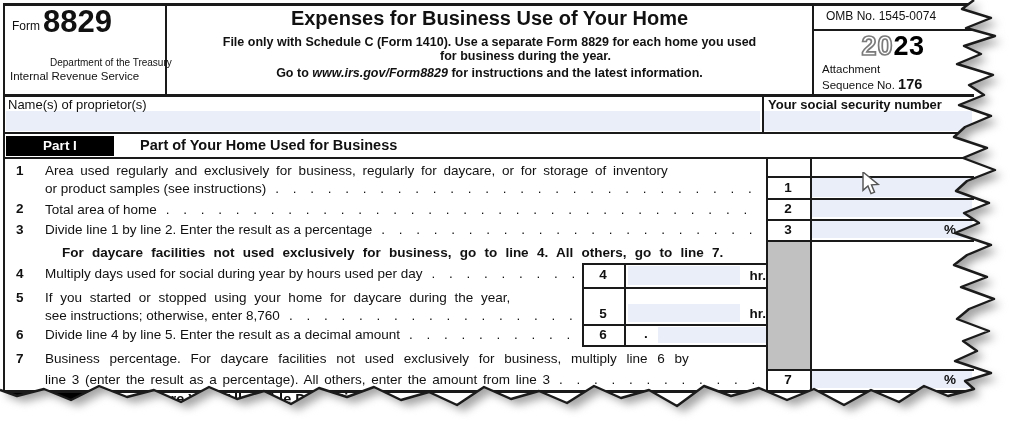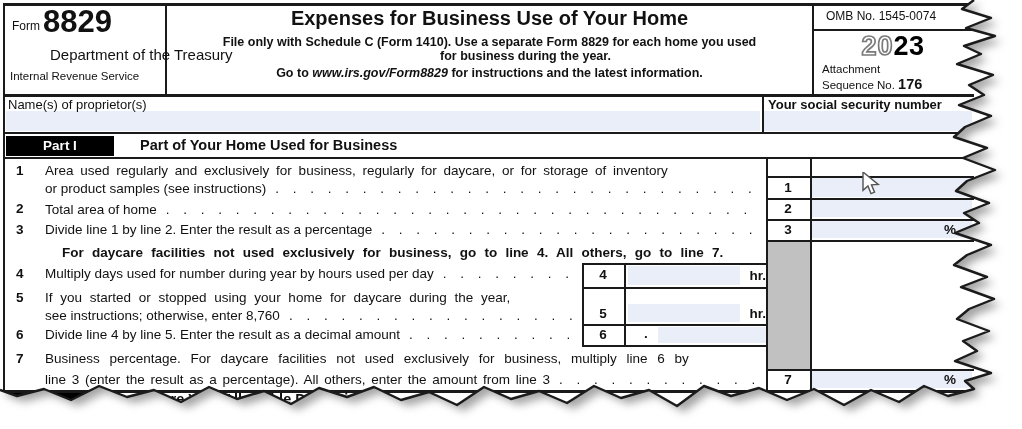--- a/index.html
+++ b/index.html
@@ -38,21 +38,21 @@
 
   <div class="ln" style="left:3px;top:3px;width:971px;height:3px;"></div>
   <div class="ln" style="left:3px;top:3px;width:2px;height:388px;"></div>
   <div class="ln" style="left:165px;top:3px;width:2px;height:93px;"></div>
   <div class="ln" style="left:812px;top:3px;width:2px;height:93px;"></div>
   <div class="ln" style="left:812px;top:29px;width:162px;height:2px;"></div>
   <div class="ln" style="left:3px;top:94px;width:971px;height:3px;"></div>
 
   <div class="txt" style="left:12px;top:19px;font-size:12px;">Form</div>
   <div class="txt bold" style="left:43px;top:5px;font-size:31px;line-height:33px;">8829</div>
-  <div class="txt" style="left:10px;top:48px;font-size:15px;line-height:13px;padding-left:40px;">Department of the Treasury</div>
+  <div class="txt" style="left:10px;top:56px;font-size:10px;line-height:13px;padding-left:40px;">Department of the Treasury</div>
   <div class="txt" style="left:10px;top:70px;font-size:11.5px;line-height:13px;">Internal Revenue Service</div>
 
   <div class="txt bold center" style="left:167px;top:6px;width:645px;font-size:20px;line-height:24px;">Expenses for Business Use of Your Home</div>
   <div class="txt bold center" style="left:167px;top:35px;width:645px;font-size:12.5px;line-height:14px;">File only with Schedule C (Form 1410). Use a separate Form 8829 for each home you used</div>
   <div class="txt bold center" style="left:167px;top:49px;width:717px;font-size:12.5px;line-height:14px;">for business during the year.</div>
   <div class="txt bold center" style="left:167px;top:66px;width:645px;font-size:12.5px;line-height:14px;"><span>Go to </span><span style="font-style:italic;">www.irs.gov/Form8829</span><span> for instructions and the latest information.</span></div>
 
   <div class="txt" style="left:826px;top:9px;font-size:12px;">OMB No. 1545-0074</div>
   <div class="txt bold center" style="left:814px;top:32px;width:158px;font-size:27px;line-height:28px;"><span class="year20">20</span><span class="year23">23</span></div>
   <div class="txt" style="left:822px;top:63px;font-size:11.5px;line-height:12px;">Attachment</div>
@@ -133,21 +133,21 @@
       <span class="leader">. . . . . . . . . . . . . . . . . . . . . . . . . . . . . . . . . . . . . . . . . . . . . . . . . . . . . . . . . . . .</span>
     </div>
   <div class="trow" style="left:45px;top:222px;width:716px;">
       <span class="t">Divide line 1 by line 2. Enter the result as a percentage</span>
       <span class="leader">. . . . . . . . . . . . . . . . . . . . . . . . . . . . . . . . . . . . . . . . . . . . . . . . . . . . . . . . . . . .</span>
     </div>
   <div class="trow bold" style="left:62px;top:245px;width:720px;word-spacing:4.5px;">
       <span class="t">For daycare facilities not used exclusively for business, go to line 4. All others, go to line 7.</span>
     </div>
   <div class="trow" style="left:45px;top:266px;width:532px;">
-      <span class="t">Multiply days used for number during year by hours used per day</span>
+      <span class="t">Multiply days used for social during year by hours used per day</span>
       <span class="leader">. . . . . . . . . . . . . . . . . . . . . . . . . . . . . . . . . . . . . . . . . . . . . . . . . . . . . . . . . . . .</span>
     </div>
   <div class="trow" style="left:45px;top:290px;width:532px;word-spacing:4px;align-items:center;">
       <span class="t">If you started or stopped using your home for daycare during the year,</span>
     </div>
   <div class="trow" style="left:45px;top:308px;width:532px;">
       <span class="t">see instructions; otherwise, enter 8,760</span>
       <span class="leader">. . . . . . . . . . . . . . . . . . . . . . . . . . . . . . . . . . . . . . . . . . . . . . . . . . . . . . . . . . . .</span>
     </div>
   <div class="trow" style="left:45px;top:327px;width:532px;">

